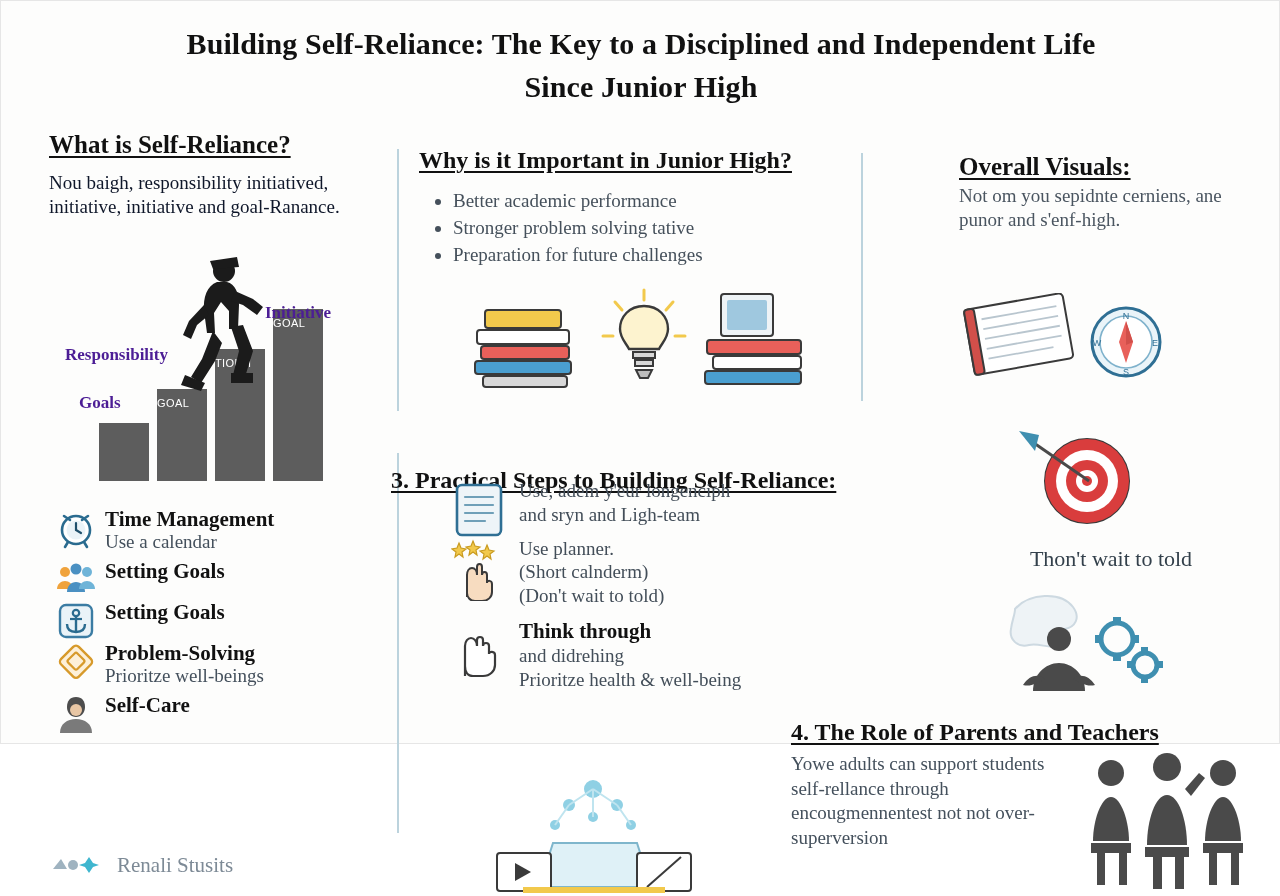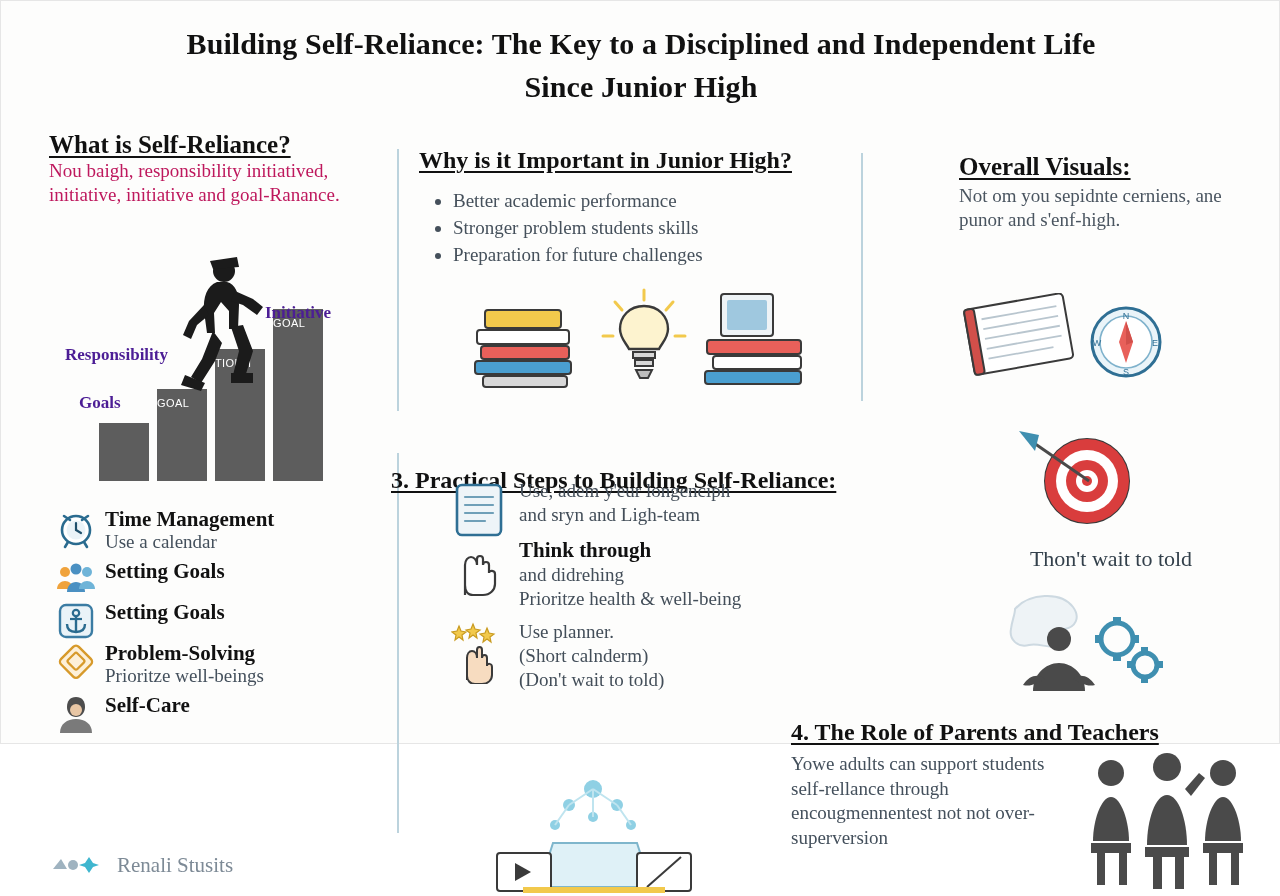--- a/index.html
+++ b/index.html
@@ -51,23 +51,23 @@
     font-weight: bold;
     color: #111;
     text-decoration: underline;
     text-underline-offset: 3px;
   }
 
   
   #left-col { position: absolute; left: 48px; top: 130px; width: 340px; }
   #left-col h2 { margin: 0; font-size: 25px; }
   #left-col .blurb {
-    margin-top: 0;
+    margin-top: 12px;
     font-size: 19px;
-    color: #be185d;
+    color: #0f172a;
     line-height: 1.27;
   }
 
   
   .chart {
     position: absolute;
     left: 56px;
     top: 250px;
     width: 330px;
     height: 230px;
@@ -339,21 +339,21 @@
         <path d="M40 4 L44 10 L50 12 L44 14 L40 20 L36 14 L30 12 L36 10 Z" fill="#3fb6cf"></path>
       </svg>
     </span>
     <span>Renali Stusits</span>
   </div>
 
   <div id="mid-col">
     <h2 class="h-underline">Why is it Important in Junior High?</h2>
     <ul class="bullets">
       <li>Better academic performance</li>
-      <li>Stronger problem students skills</li>
+      <li>Stronger problem solving tative</li>
       <li>Preparation for future challenges</li>
     </ul>
   </div>
 
   <div class="mid-icons">
 
     <span style="position:absolute; left:0; top:18px;">
       <svg width="110" height="86" viewBox="0 0 110 86">
         <rect x="14" y="6" width="76" height="18" rx="3" fill="#f2c94c" stroke="#3a3a3a" stroke-width="2"></rect>
         <rect x="6" y="26" width="92" height="14" rx="3" fill="#ffffff" stroke="#3a3a3a" stroke-width="2"></rect>
@@ -404,43 +404,43 @@
             <line x1="14" y1="40" x2="34" y2="40"></line>
           </g>
         </svg>
       </span>
       <p>Use, adem y'eur longenciph</p>
       <p>and sryn and Ligh-team</p>
     </div>
 
     <div class="step">
       <span class="step-icon">
-        <svg width="56" height="60" viewBox="0 0 56 60">
-          <path d="M14 56V26c0-5 3-8 6-8s6 3 6 8v-6c0-4 6-4 6 0v6c0-4 6-4 6 0v8c0-3 6-3 6 1v10c0 6-5 11-12 11H22c-5 0-8-4-8-10z" fill="#ffffff" stroke="#3a3a3a" stroke-width="2.2"></path>
-        </svg>
-      </span>
-      <p class="strong">Think through</p>
-      <p>and didrehing</p>
-      <p>Prioritze health &amp; well-being</p>
-    </div>
-
-    <div class="step">
-      <span class="step-icon">
         <svg width="60" height="62" viewBox="0 0 60 62">
           <g fill="#f2c94c" stroke="#c99b20" stroke-width="1.2">
             <path d="M8 4l2 5 5 1-4 3 1 5-4-3-4 3 1-5-4-3 5-1z"></path>
             <path d="M22 2l2 5 5 1-4 3 1 5-4-3-4 3 1-5-4-3 5-1z"></path>
             <path d="M36 6l2 5 5 1-4 3 1 5-4-3-4 3 1-5-4-3 5-1z"></path>
           </g>
           <path d="M16 58V36c0-4 2-7 5-7s5 3 5 7v-8c0-4 5-4 5 0v8c0-4 5-4 5 0v8c0-3 5-3 5 1v8c0 5-4 9-10 9H24c-5 0-8-4-8-8z" fill="#f7dcc0" stroke="#3a3a3a" stroke-width="2"></path>
         </svg>
       </span>
       <p>Use planner.</p>
       <p>(Short calnderm)</p>
       <p>(Don't wait to told)</p>
+    </div>
+
+    <div class="step">
+      <span class="step-icon">
+        <svg width="56" height="60" viewBox="0 0 56 60">
+          <path d="M14 56V26c0-5 3-8 6-8s6 3 6 8v-6c0-4 6-4 6 0v6c0-4 6-4 6 0v8c0-3 6-3 6 1v10c0 6-5 11-12 11H22c-5 0-8-4-8-10z" fill="#ffffff" stroke="#3a3a3a" stroke-width="2.2"></path>
+        </svg>
+      </span>
+      <p class="strong">Think through</p>
+      <p>and didrehing</p>
+      <p>Prioritze health &amp; well-being</p>
     </div>
   </div>
 
   <span style="position:absolute; left:488px; top:770px;">
     <svg width="210" height="122" viewBox="0 0 210 122">
       <g fill="#8fd0e4">
         <circle cx="104" cy="18" r="9"></circle>
         <circle cx="80" cy="34" r="6"></circle>
         <circle cx="128" cy="34" r="6"></circle>
         <circle cx="66" cy="54" r="5"></circle>

